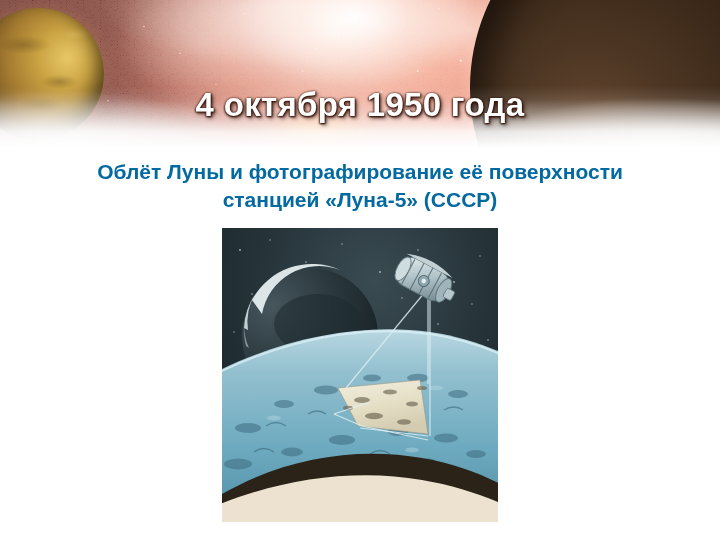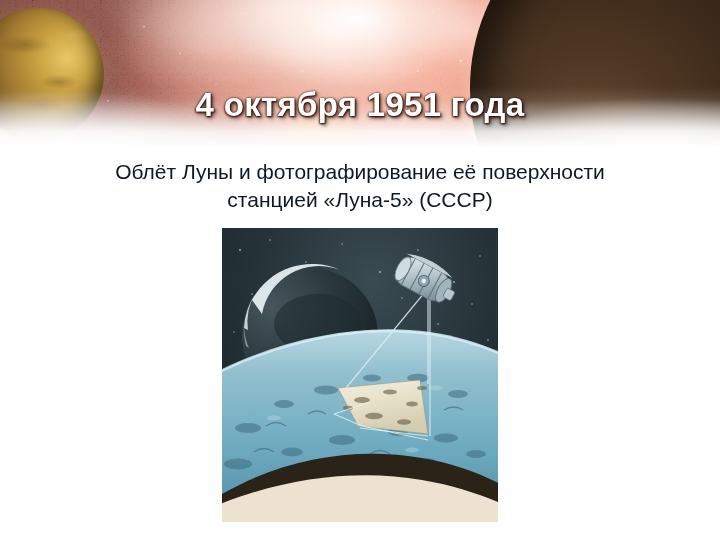--- a/index.html
+++ b/index.html
@@ -205,23 +205,23 @@
   }
 
   
   .subtitle {
     position: absolute;
     left: 16px;
     top: 158px;
     width: 688px;
     text-align: center;
     font-size: 21px;
-    font-weight: normal;
+    font-weight: bold;
     line-height: 28px;
-    color: #0f172a;
+    color: #0369a1;
     z-index: 20;
   }
   .subtitle .ln { display: block; white-space: nowrap; }
 
   
   .figure {
     position: absolute;
     left: 222px;
     top: 228px;
     width: 276px;
@@ -245,21 +245,21 @@
 
     <div class="planet-right"></div>
     <div class="planet-right-rim"></div>
     <div class="planet-left"></div>
 
     <div class="banner-layer nebula-lowglow"></div>
     <div class="banner-fade-corners"></div>
     <div class="banner-fade"></div>
   </div>
 
-  <div class="title">4 октября 1951 года</div>
+  <div class="title">4 октября 1950 года</div>
 
   <div class="subtitle">
     <span class="ln">Облёт Луны и фотографирование её поверхности</span>
     <span class="ln">станцией «Луна-5» (СССР)</span>
   </div>
 
   <div class="figure">
     <svg class="fig-svg" viewBox="0 0 276 294" preserveAspectRatio="none">
       <defs>
         <radialGradient id="skyG" cx="55%" cy="18%" r="95%">

